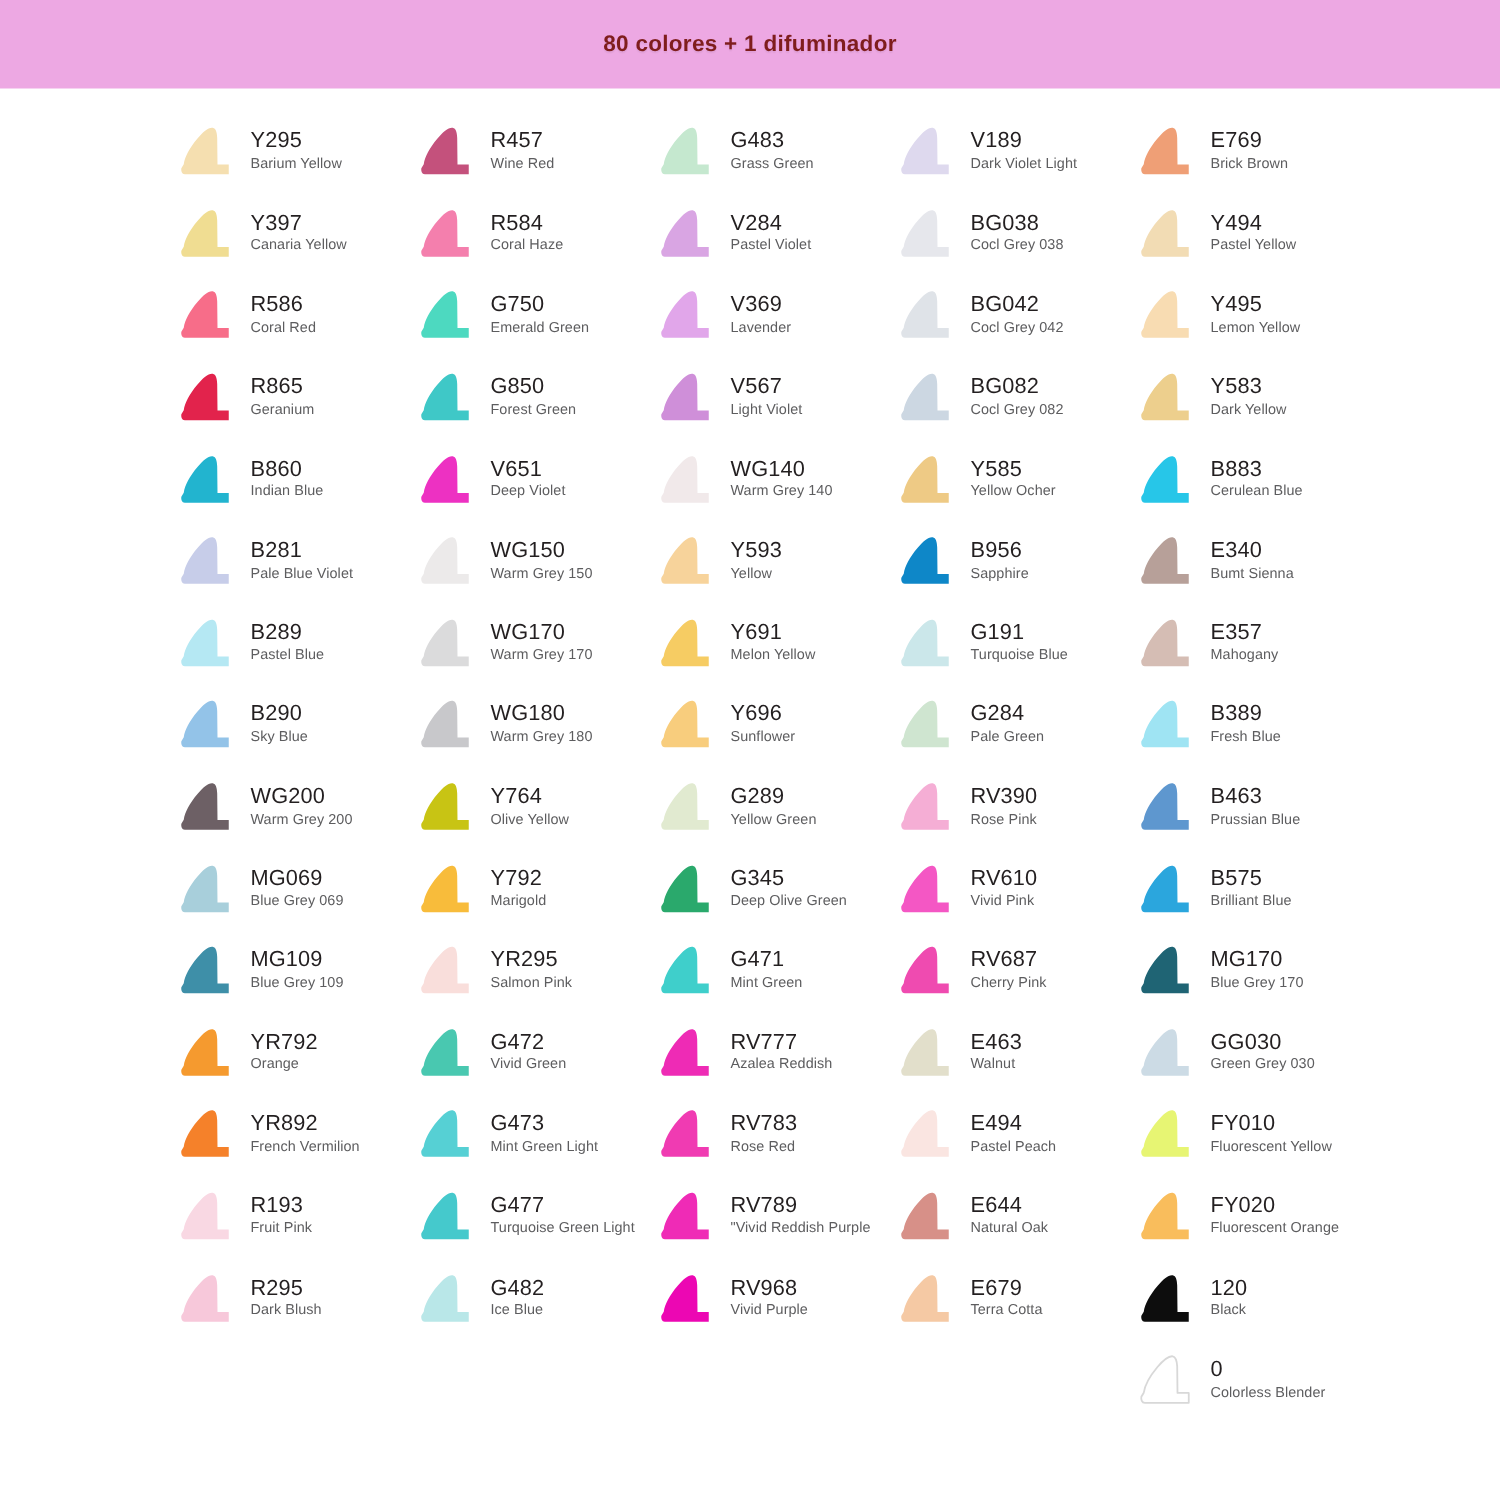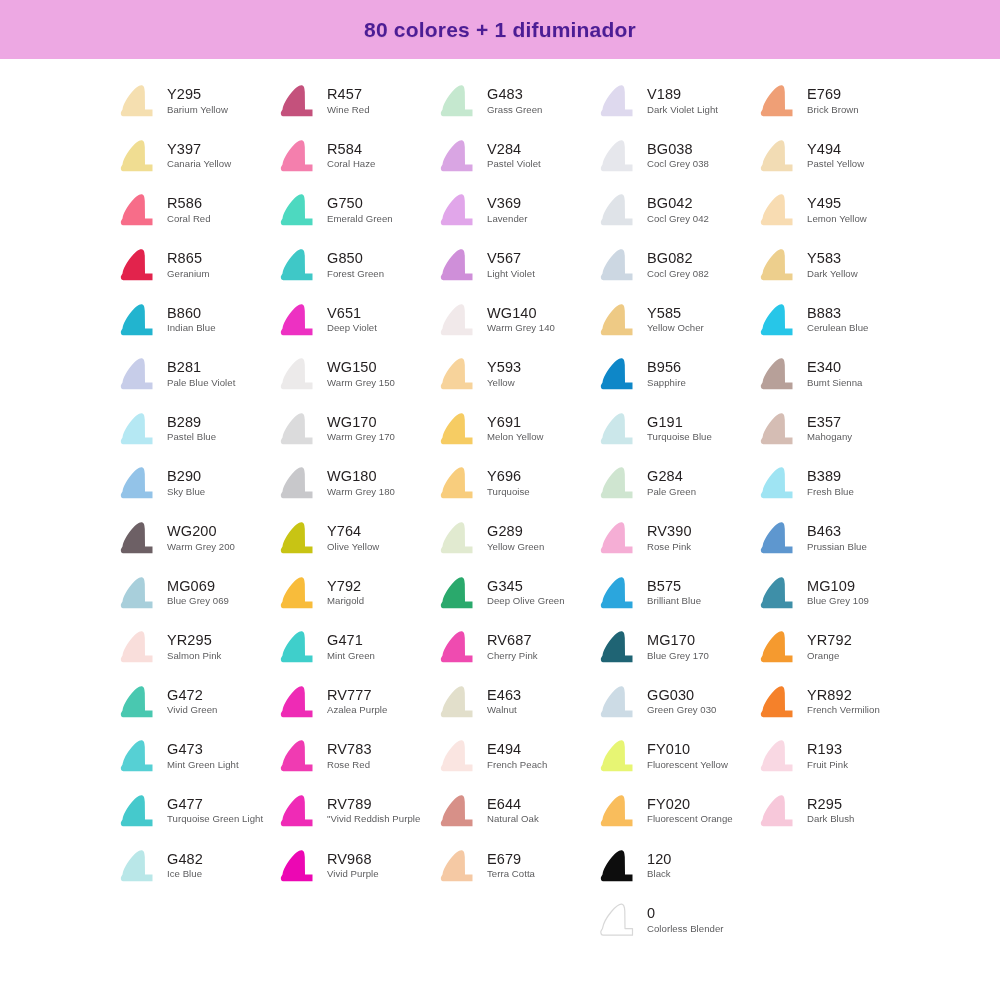--- a/index.html
+++ b/index.html
@@ -13,22 +13,22 @@
   }
   #app{position:relative;width:1000px;height:1000px;}
 
   
   .banner{
     position:absolute;left:0;top:0;width:1000px;height:59px;
     background:#eda8e3;
     display:flex;align-items:center;justify-content:center;
   }
   .banner-title{
-    color:#4c1d95;
-    font-size:21px;
+    color:#7f1d1d;
+    font-size:15px;
     font-weight:bold;
     letter-spacing:.2px;
     text-shadow:0 1px 1px rgba(0,0,0,.06);
     white-space:nowrap;
   }
 
   
   .grid{
     position:absolute;
     left:118px;top:74px;
@@ -493,21 +493,21 @@
         </div>
       </div>
       <div class="cell">
         <div class="swatch">
           <svg viewBox="0 0 42 36" xmlns="http://www.w3.org/2000/svg">
             <path d="M4.5,26.5 C5.2,21.5 8.5,15.5 13.5,9.5 C17.5,4.8 21.0,1.8 23.8,2.2 C26.0,2.6 26.6,5.2 26.8,9.0 L27.0,26.6 L34.5,26.6 L34.5,33.2 L5.2,33.2 C3.2,33.2 2.6,31.0 2.9,29.2 Z" fill="#f8cd7d" stroke="none" stroke-width="0" stroke-linejoin="round"></path>
           </svg>
         </div>
         <div class="labels">
           <div class="code">Y696</div>
-          <div class="name">Turquoise</div>
+          <div class="name">Sunflower</div>
         </div>
       </div>
       <div class="cell">
         <div class="swatch">
           <svg viewBox="0 0 42 36" xmlns="http://www.w3.org/2000/svg">
             <path d="M4.5,26.5 C5.2,21.5 8.5,15.5 13.5,9.5 C17.5,4.8 21.0,1.8 23.8,2.2 C26.0,2.6 26.6,5.2 26.8,9.0 L27.0,26.6 L34.5,26.6 L34.5,33.2 L5.2,33.2 C3.2,33.2 2.6,31.0 2.9,29.2 Z" fill="#cfe5d0" stroke="none" stroke-width="0" stroke-linejoin="round"></path>
           </svg>
         </div>
         <div class="labels">
           <div class="code">G284</div>
@@ -609,20 +609,31 @@
           </svg>
         </div>
         <div class="labels">
           <div class="code">G345</div>
           <div class="name">Deep Olive Green</div>
         </div>
       </div>
       <div class="cell">
         <div class="swatch">
           <svg viewBox="0 0 42 36" xmlns="http://www.w3.org/2000/svg">
+            <path d="M4.5,26.5 C5.2,21.5 8.5,15.5 13.5,9.5 C17.5,4.8 21.0,1.8 23.8,2.2 C26.0,2.6 26.6,5.2 26.8,9.0 L27.0,26.6 L34.5,26.6 L34.5,33.2 L5.2,33.2 C3.2,33.2 2.6,31.0 2.9,29.2 Z" fill="#f457c4" stroke="none" stroke-width="0" stroke-linejoin="round"></path>
+          </svg>
+        </div>
+        <div class="labels">
+          <div class="code">RV610</div>
+          <div class="name">Vivid Pink</div>
+        </div>
+      </div>
+      <div class="cell">
+        <div class="swatch">
+          <svg viewBox="0 0 42 36" xmlns="http://www.w3.org/2000/svg">
             <path d="M4.5,26.5 C5.2,21.5 8.5,15.5 13.5,9.5 C17.5,4.8 21.0,1.8 23.8,2.2 C26.0,2.6 26.6,5.2 26.8,9.0 L27.0,26.6 L34.5,26.6 L34.5,33.2 L5.2,33.2 C3.2,33.2 2.6,31.0 2.9,29.2 Z" fill="#2ba6dd" stroke="none" stroke-width="0" stroke-linejoin="round"></path>
           </svg>
         </div>
         <div class="labels">
           <div class="code">B575</div>
           <div class="name">Brilliant Blue</div>
         </div>
       </div>
       <div class="cell">
         <div class="swatch">
@@ -702,21 +713,21 @@
         </div>
       </div>
       <div class="cell">
         <div class="swatch">
           <svg viewBox="0 0 42 36" xmlns="http://www.w3.org/2000/svg">
             <path d="M4.5,26.5 C5.2,21.5 8.5,15.5 13.5,9.5 C17.5,4.8 21.0,1.8 23.8,2.2 C26.0,2.6 26.6,5.2 26.8,9.0 L27.0,26.6 L34.5,26.6 L34.5,33.2 L5.2,33.2 C3.2,33.2 2.6,31.0 2.9,29.2 Z" fill="#ee2bb5" stroke="none" stroke-width="0" stroke-linejoin="round"></path>
           </svg>
         </div>
         <div class="labels">
           <div class="code">RV777</div>
-          <div class="name">Azalea Purple</div>
+          <div class="name">Azalea Reddish</div>
         </div>
       </div>
       <div class="cell">
         <div class="swatch">
           <svg viewBox="0 0 42 36" xmlns="http://www.w3.org/2000/svg">
             <path d="M4.5,26.5 C5.2,21.5 8.5,15.5 13.5,9.5 C17.5,4.8 21.0,1.8 23.8,2.2 C26.0,2.6 26.6,5.2 26.8,9.0 L27.0,26.6 L34.5,26.6 L34.5,33.2 L5.2,33.2 C3.2,33.2 2.6,31.0 2.9,29.2 Z" fill="#e2dfcb" stroke="none" stroke-width="0" stroke-linejoin="round"></path>
           </svg>
         </div>
         <div class="labels">
           <div class="code">E463</div>
@@ -768,21 +779,21 @@
         </div>
       </div>
       <div class="cell">
         <div class="swatch">
           <svg viewBox="0 0 42 36" xmlns="http://www.w3.org/2000/svg">
             <path d="M4.5,26.5 C5.2,21.5 8.5,15.5 13.5,9.5 C17.5,4.8 21.0,1.8 23.8,2.2 C26.0,2.6 26.6,5.2 26.8,9.0 L27.0,26.6 L34.5,26.6 L34.5,33.2 L5.2,33.2 C3.2,33.2 2.6,31.0 2.9,29.2 Z" fill="#fae5e1" stroke="none" stroke-width="0" stroke-linejoin="round"></path>
           </svg>
         </div>
         <div class="labels">
           <div class="code">E494</div>
-          <div class="name">French Peach</div>
+          <div class="name">Pastel Peach</div>
         </div>
       </div>
       <div class="cell">
         <div class="swatch">
           <svg viewBox="0 0 42 36" xmlns="http://www.w3.org/2000/svg">
             <path d="M4.5,26.5 C5.2,21.5 8.5,15.5 13.5,9.5 C17.5,4.8 21.0,1.8 23.8,2.2 C26.0,2.6 26.6,5.2 26.8,9.0 L27.0,26.6 L34.5,26.6 L34.5,33.2 L5.2,33.2 C3.2,33.2 2.6,31.0 2.9,29.2 Z" fill="#e7f573" stroke="none" stroke-width="0" stroke-linejoin="round"></path>
           </svg>
         </div>
         <div class="labels">
           <div class="code">FY010</div>

